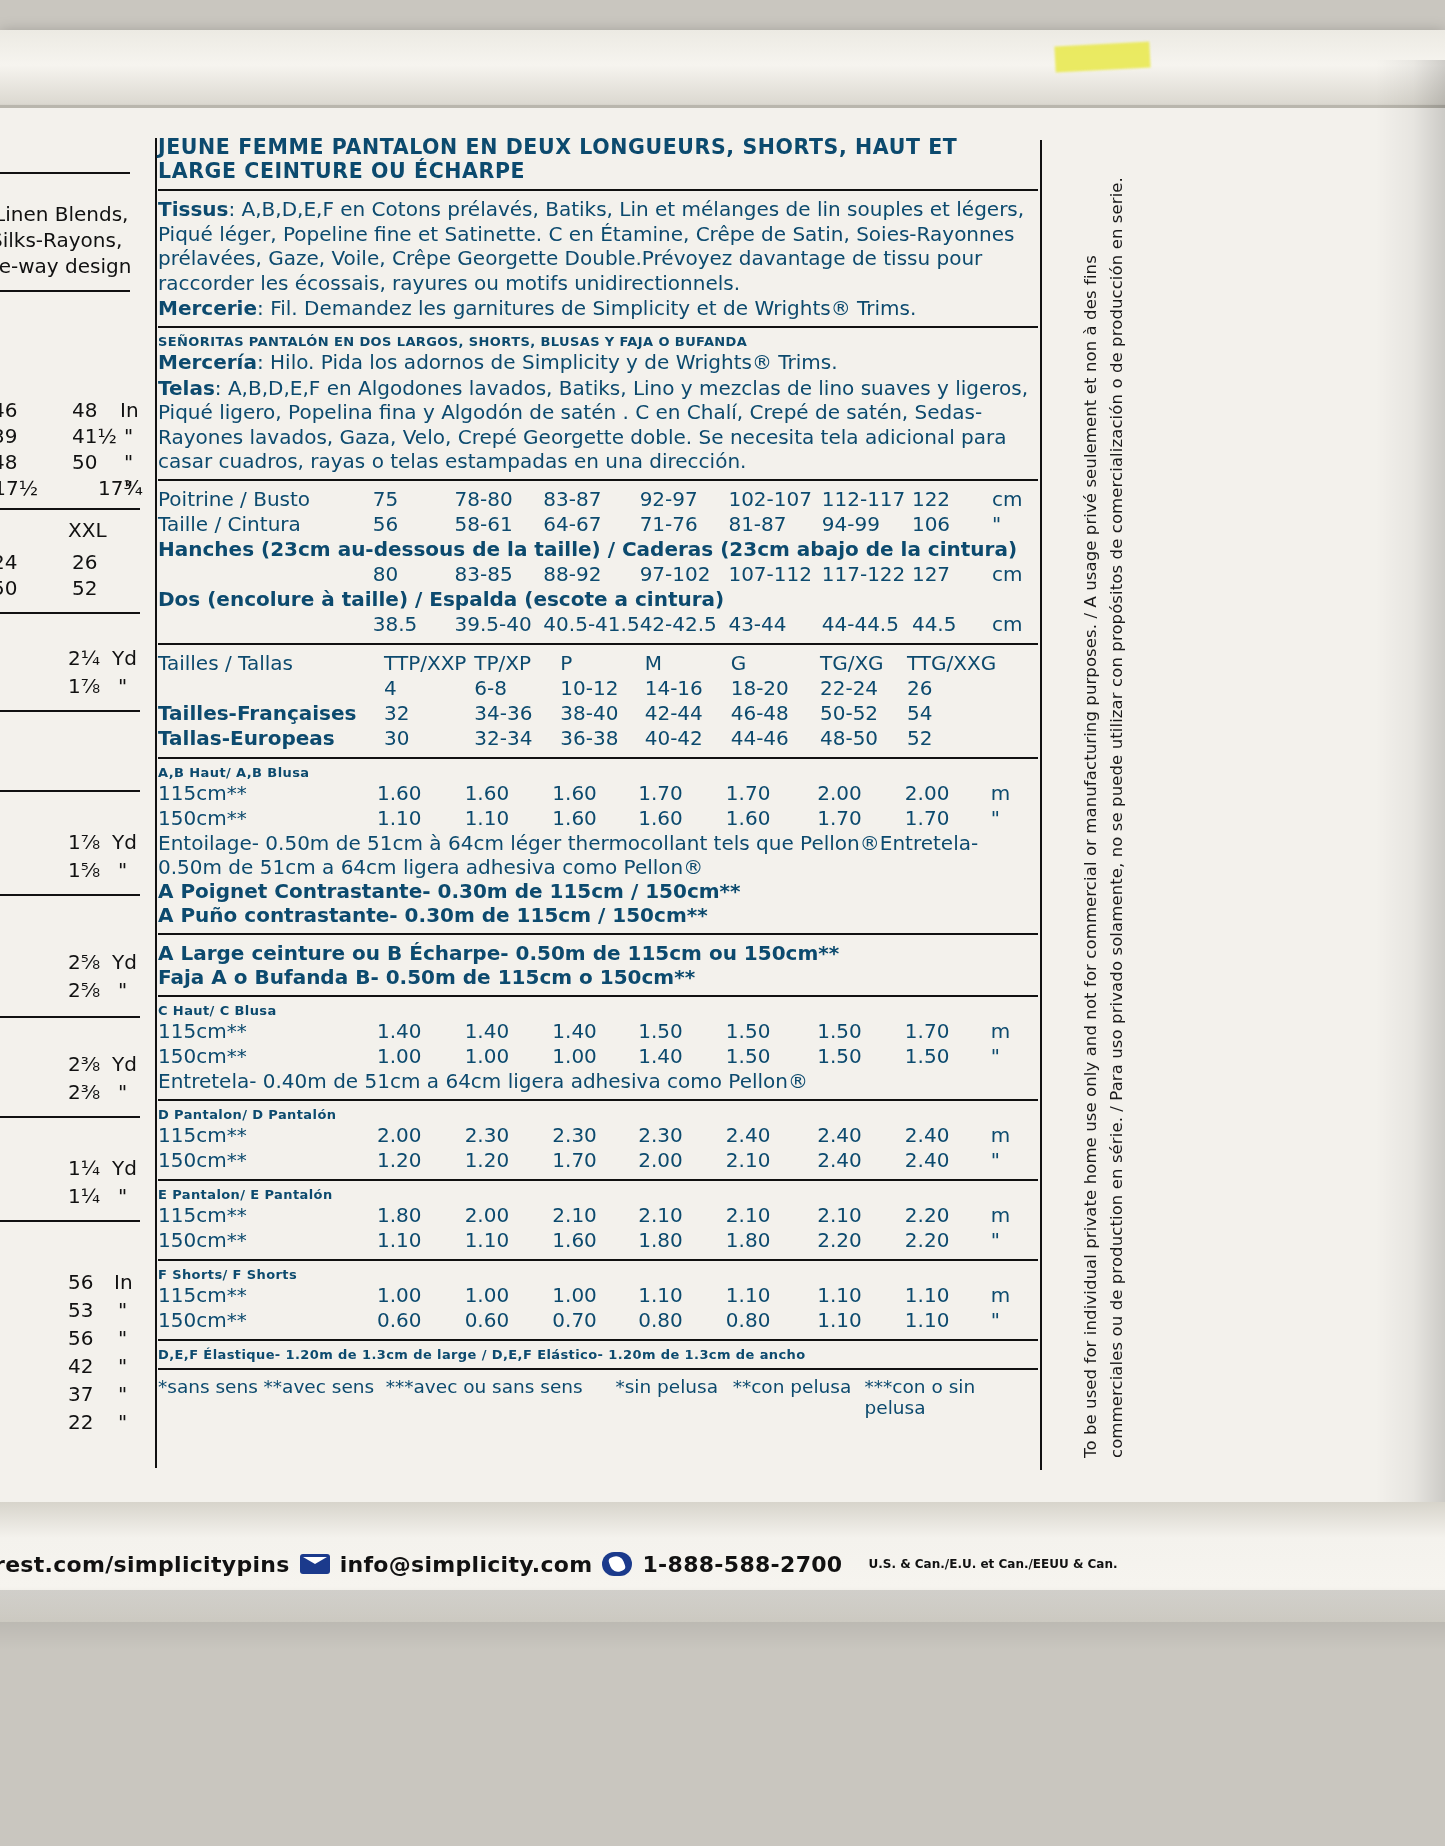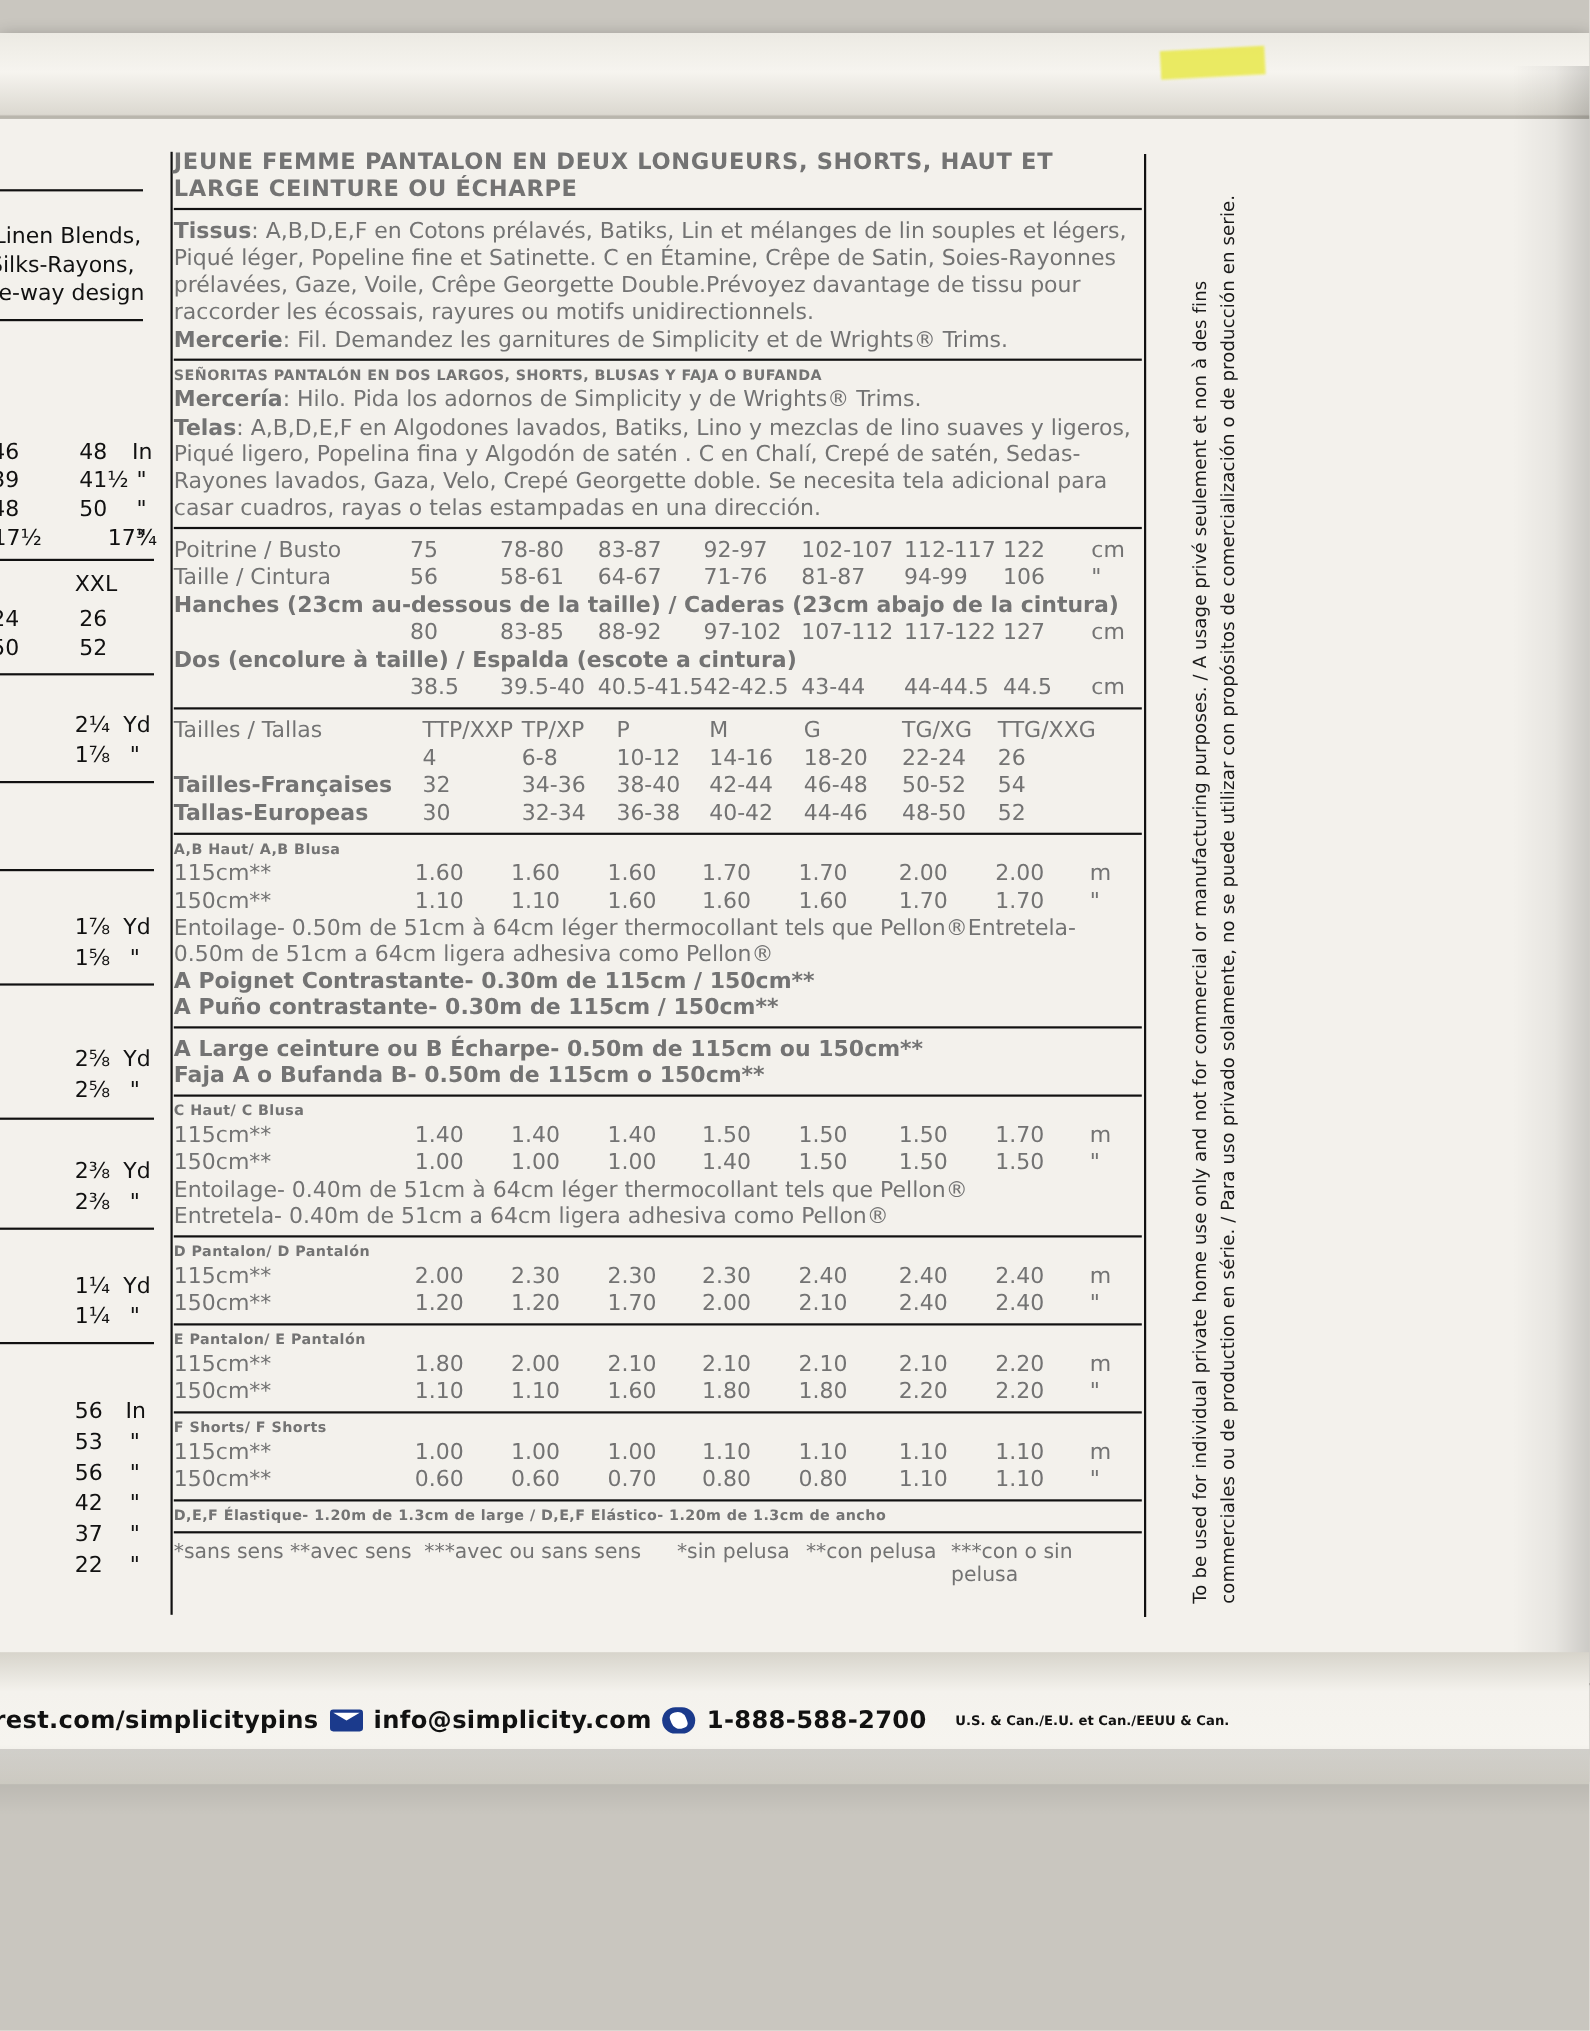--- a/index.html
+++ b/index.html
@@ -41,21 +41,21 @@
   .left-col{
     position:absolute;left:0;top:150px;width:160px;height:1340px;
     font-size:20px;color:#111;
   }
   .left-col .lrow{position:absolute;white-space:nowrap;}
   .left-col .lrule{position:absolute;left:0;height:2px;background:#111;}
 
   
   .main{
     position:absolute;left:158px;top:105px;width:880px;
-    color:#737373;
+    color:#0c4a6e;
   }
   .rule{height:2px;background:#111;margin:6px 0 6px 0;}
   h1.headline{
     font-size:20.5px;font-weight:bold;letter-spacing:.6px;margin:0 0 2px 0;
     line-height:1.18;
   }
   .sec-title{font-size:13px;font-weight:bold;letter-spacing:.4px;margin:2px 0 1px 0;}
   .para{font-size:20px;line-height:1.22;margin:0 0 1px 0;}
 
   
@@ -388,21 +388,20 @@
         <td>1.00</td>
         <td>1.00</td>
         <td>1.40</td>
         <td>1.50</td>
         <td>1.50</td>
         <td>1.50</td>
         <td class="unit">"</td>
       </tr>
     </tbody>
       </table>
-    <div class="sub">Entoilage- 0.40m de 51cm à 64cm léger thermocollant tels que Pellon®</div>
     <div class="sub">Entretela- 0.40m de 51cm a 64cm ligera adhesiva como Pellon®</div>
 
     <div class="rule"></div>
 
     <div class="sec-title">D Pantalon/ D Pantalón</div>
     <table class="meas">
       <tbody>
           <tr>
         <td class="lbl">115cm**</td>
         <td class="c1">2.00</td>

